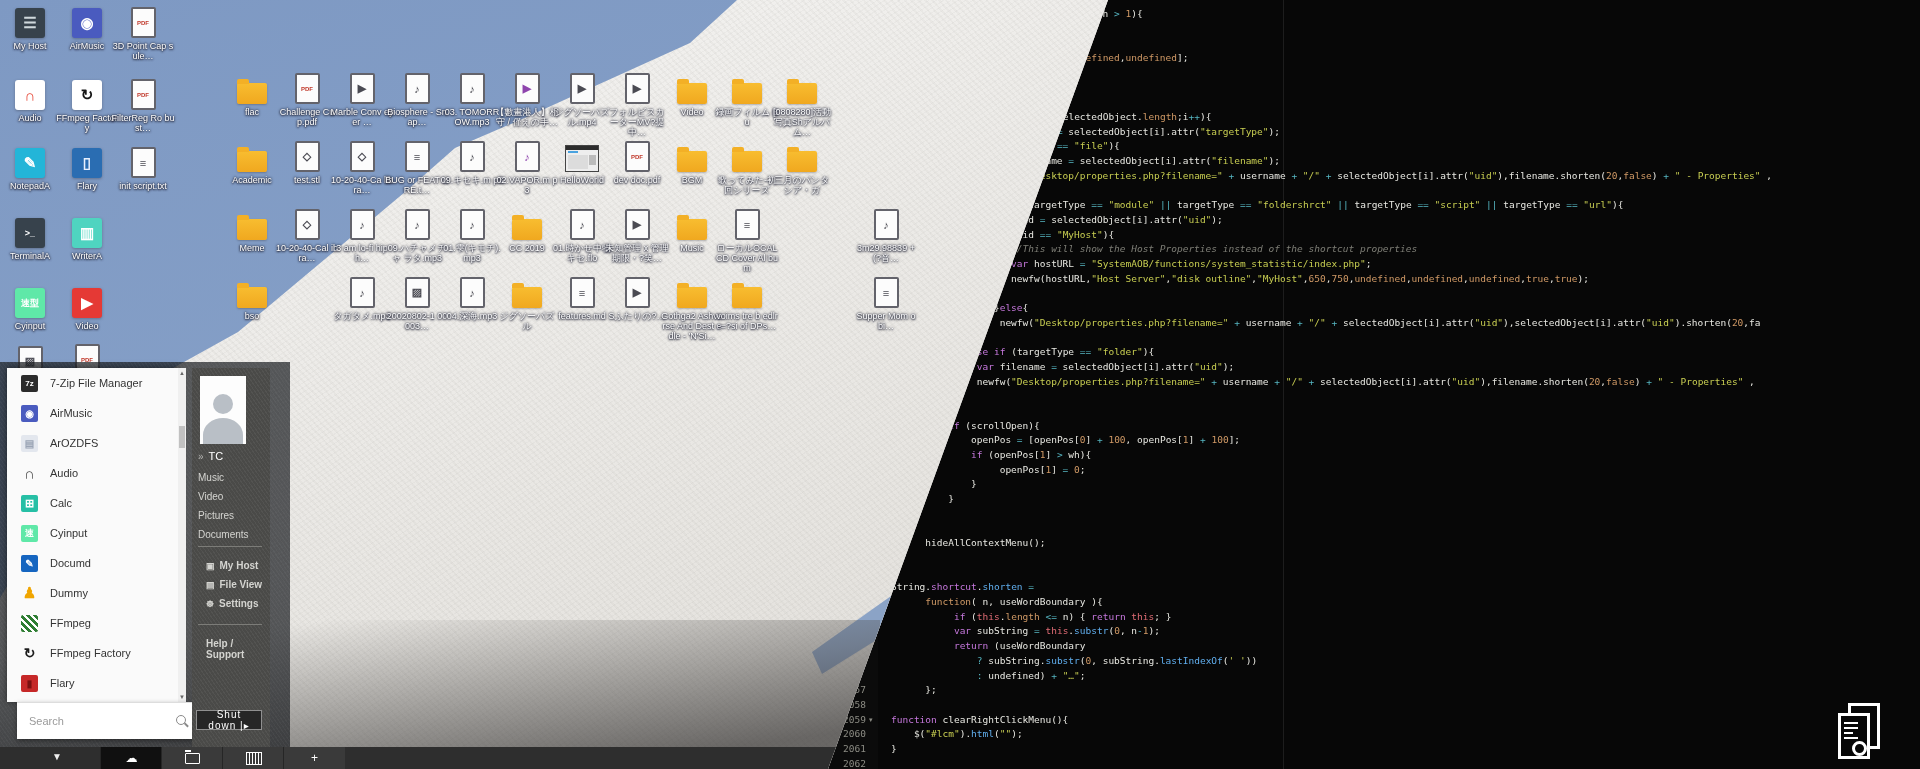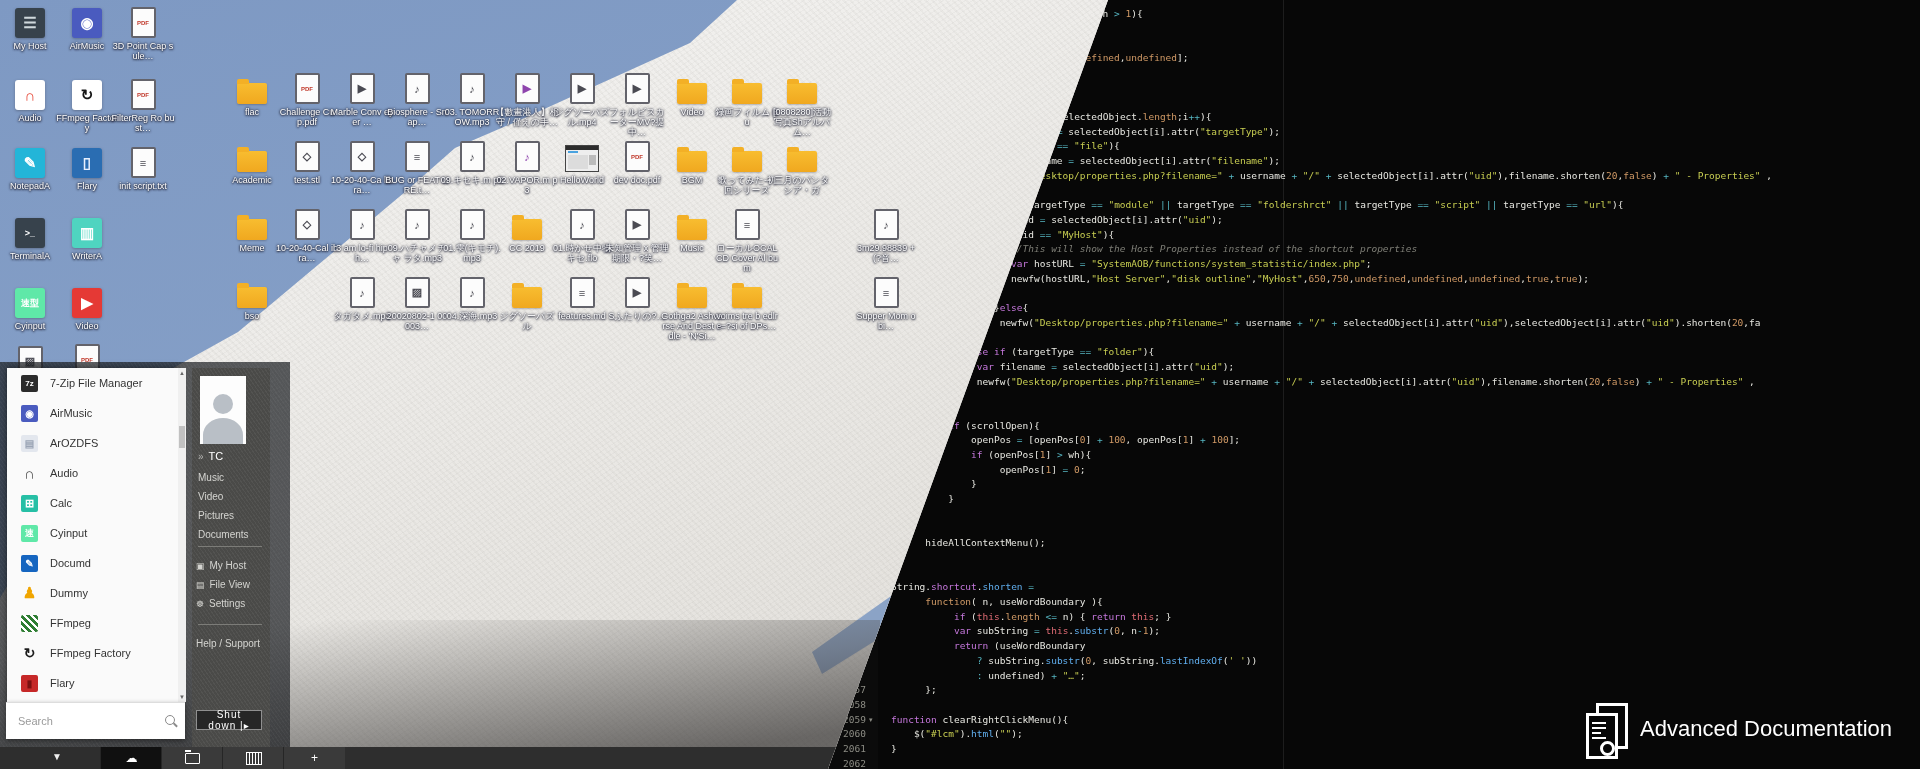--- a/index.html
+++ b/index.html
@@ -50,35 +50,35 @@
   #menu-backdrop{position:absolute;left:0;top:362px;width:290px;height:385px;background:rgba(28,30,34,.72);
     background-image:repeating-linear-gradient(55deg,rgba(255,255,255,.035) 0 1px,transparent 1px 3px);}
   #menu-list{position:absolute;left:7px;top:368px;width:171px;height:334px;background:#fafafa;box-shadow:0 0 6px rgba(0,0,0,.5);overflow:hidden;}
   .mi{display:flex;align-items:center;height:30px;padding-left:14px;gap:12px;}
   .mi .ic{width:17px;height:17px;border-radius:2px;display:flex;align-items:center;justify-content:center;font-size:11px;font-weight:bold;flex:0 0 17px;}
   .mi .ic.stripes{background:repeating-linear-gradient(45deg,#2e7d32 0 3px,#fff 3px 5px);}
   .mi .tx{font-size:11px;color:#333;}
   #menu-scroll{position:absolute;left:178px;top:368px;width:8px;height:334px;background:#f0f0f0;}
   #menu-scroll .thumb{position:absolute;left:1px;top:58px;width:6px;height:22px;background:#c1c1c1;}
   #menu-scroll .ar{position:absolute;left:0;width:8px;font-size:6px;color:#666;text-align:center;}
-  #search-row{position:absolute;left:6px;top:702px;width:179px;height:36px;background:#fff;border-top:1px solid #ddd;box-shadow:0 2px 5px rgba(0,0,0,.4);}
+  #search-row{position:absolute;left:17px;top:702px;width:179px;height:36px;background:#fff;border-top:1px solid #ddd;box-shadow:0 2px 5px rgba(0,0,0,.4);}
   #search-input{position:absolute;left:0;top:0;width:100%;height:100%;border:0;outline:0;padding:0 28px 0 12px;font-size:11px;color:#444;background:transparent;font-family:"Liberation Sans",sans-serif;box-sizing:border-box;}
   #search-input::placeholder{color:#9a9a9a;}
   #search-mag{position:absolute;right:10px;top:12px;width:8px;height:8px;border:1.5px solid #8a8a8a;border-radius:50%;}
   #search-mag:after{content:"";position:absolute;left:7px;top:8px;width:5px;height:1.5px;background:#8a8a8a;transform:rotate(45deg);}
   #user-panel{position:absolute;left:192px;top:368px;width:78px;height:379px;color:#d9d9d6;
     background:#4a4a48;background-image:repeating-linear-gradient(55deg,rgba(255,255,255,.05) 0 1px,transparent 1px 3px);}
   #avatar{position:absolute;left:8px;top:8px;width:46px;height:68px;background:#fdfdfd;overflow:hidden;}
   #avatar .hd{position:absolute;left:13px;top:18px;width:20px;height:20px;border-radius:50%;background:#b9bfc6;}
   #avatar .bd2{position:absolute;left:3px;top:42px;width:40px;height:34px;border-radius:50% 50% 0 0;background:#b9bfc6;}
   #user-name{position:absolute;left:6px;top:82px;font-size:11px;color:#fff;}
   #user-name .ch{color:#b5b5b2;margin-right:5px;font-size:10px;}
   .ulink{position:absolute;left:6px;font-size:10px;color:#d4d4d0;}
   .usep{position:absolute;left:6px;width:64px;height:1px;background:#7c7c78;}
-  .uplace{position:absolute;left:4px;font-size:10px;color:#d4d4d0;}
+  .uplace{position:absolute;left:14px;font-size:10px;color:#d4d4d0;font-weight:bold;}
   .uplace .pic{margin-right:5px;font-size:9px;}
   #shutdown-btn{position:absolute;left:4px;top:342px;width:66px;height:20px;background:#262626;border:1px solid #909090;color:#fff;
     font-size:10px;letter-spacing:1px;display:flex;align-items:center;justify-content:center;font-family:"Liberation Sans",sans-serif;}
   
   #taskbar{position:absolute;left:0;top:747px;width:900px;height:22px;background:#2e2e2e;}
   #tb-arrow{position:absolute;left:52px;top:4px;font-size:10px;color:#efefef;}
   .tb-tab{position:absolute;top:0;width:61px;height:22px;display:flex;align-items:center;justify-content:center;background:#3a3a3a;border-left:1px solid #262626;color:#fff;font-size:12px;}
   .tb-tab.active{background:#101010;}
   .tb-fold{position:relative;width:13px;height:9px;border:1.5px solid #fff;border-radius:1px;}
   .tb-fold:before{content:"";position:absolute;left:-1px;top:-4px;width:6px;height:2px;background:#fff;}
@@ -144,21 +144,20 @@
         <div class="d1"></div>
         <div class="d2">
             <i style="top:6px;width:14px"></i>
             <i style="top:11px;width:14px"></i>
             <i style="top:16px;width:9px"></i>
             <i style="top:21px;width:14px"></i>
           </div>
         <div class="mag"></div>
       </div>
       <div>
-        <div class="lt2">Advanced Documentation</div>
       </div>
     </div>
   </div>
 
   <div id="desktop-pane">
     <div id="snow"></div>
     <div id="sky"></div>
     <div id="sky2"></div>
     <div id="snow-shadow"></div>
 

